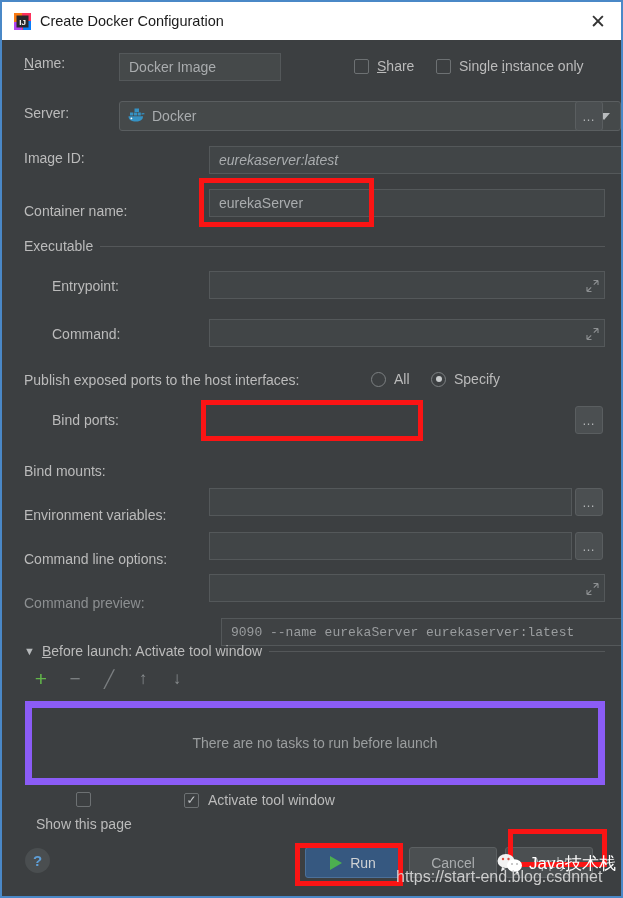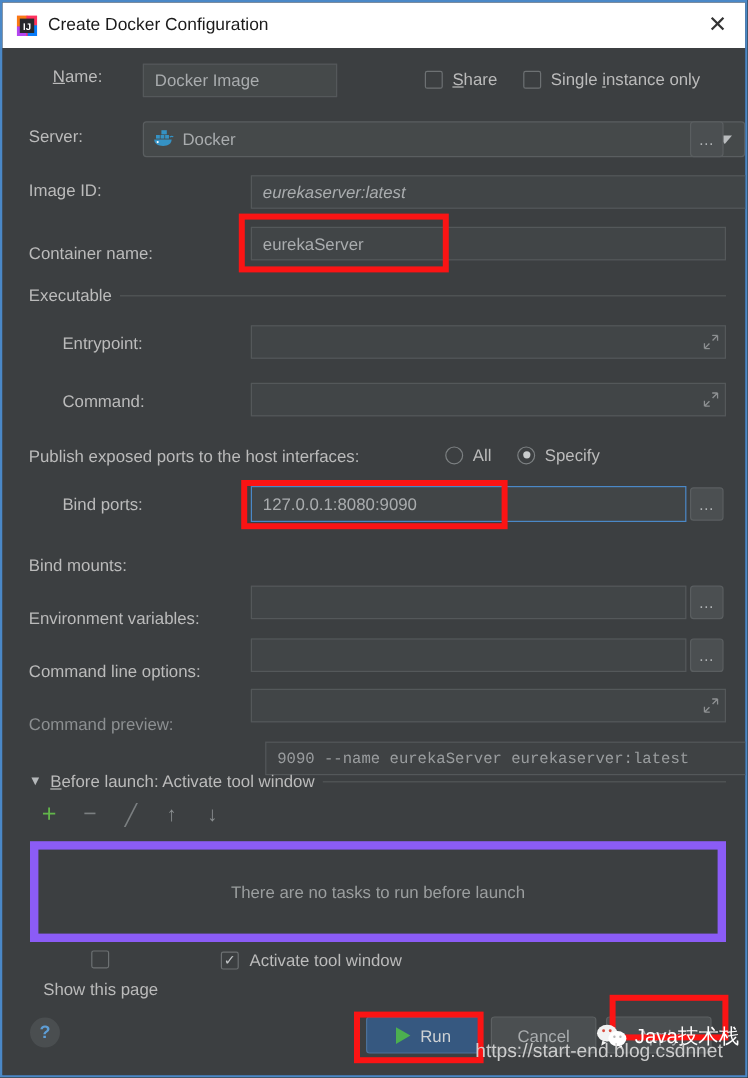--- a/index.html
+++ b/index.html
@@ -317,21 +317,21 @@
         <rect x="2.5" y="2.5" width="12" height="12" fill="#27282c"></rect>
         <text x="8.5" y="11.6" font-family="Liberation Sans, sans-serif" font-size="8" font-weight="bold" fill="#ffffff" text-anchor="middle">IJ</text>
       </svg>
     </div>
     <div class="title-text">Create Docker Configuration</div>
     <div class="close-btn">✕</div>
   </div>
 
   <div class="body">
 
-    <div class="row" style="left:22px; top:15px;margin-left:20px;">
+    <div class="row" style="left:22px; top:15px;">
       <div class="lbl"><span class="mn">N</span><span>ame:</span></div>
     </div>
     <div class="field" style="position:absolute; left:117px; top:13px; width:162px;">Docker Image</div>
 
     <div class="row" style="left:352px; top:18px; gap:8px;justify-content:space-between;">
       <div class="cbx"></div>
       <div class="lbl"><span class="mn">S</span><span>hare</span></div>
     </div>
 
     <div class="row" style="left:434px; top:18px; gap:8px;">
@@ -414,21 +414,20 @@
     <div class="row" style="left:429px; top:331px; gap:8px;">
       <div class="radio">
           <span class="dot"></span>
         </div>
       <div class="lbl">Specify</div>
     </div>
 
     <div class="row" style="left:50px; top:372px;">
       <div class="lbl">Bind ports:</div>
     </div>
-    <div class="field focused" style="position:absolute; left:207px; top:365px; width:363px; height:30px; background:#414547;">127.0.0.1:8080:9090</div>
     <div class="btn-dots" style="position:absolute; left:573px; top:366px;">…</div>
 
     <div class="row" style="left:22px; top:423px;">
       <div class="lbl">Bind mounts:</div>
     </div>
     <div class="field flat" style="position:absolute; left:207px; top:448px; width:363px;"></div>
     <div class="btn-dots" style="position:absolute; left:573px; top:448px;">…</div>
 
     <div class="row" style="left:22px; top:467px;">
       <div class="lbl">Environment variables:</div>

